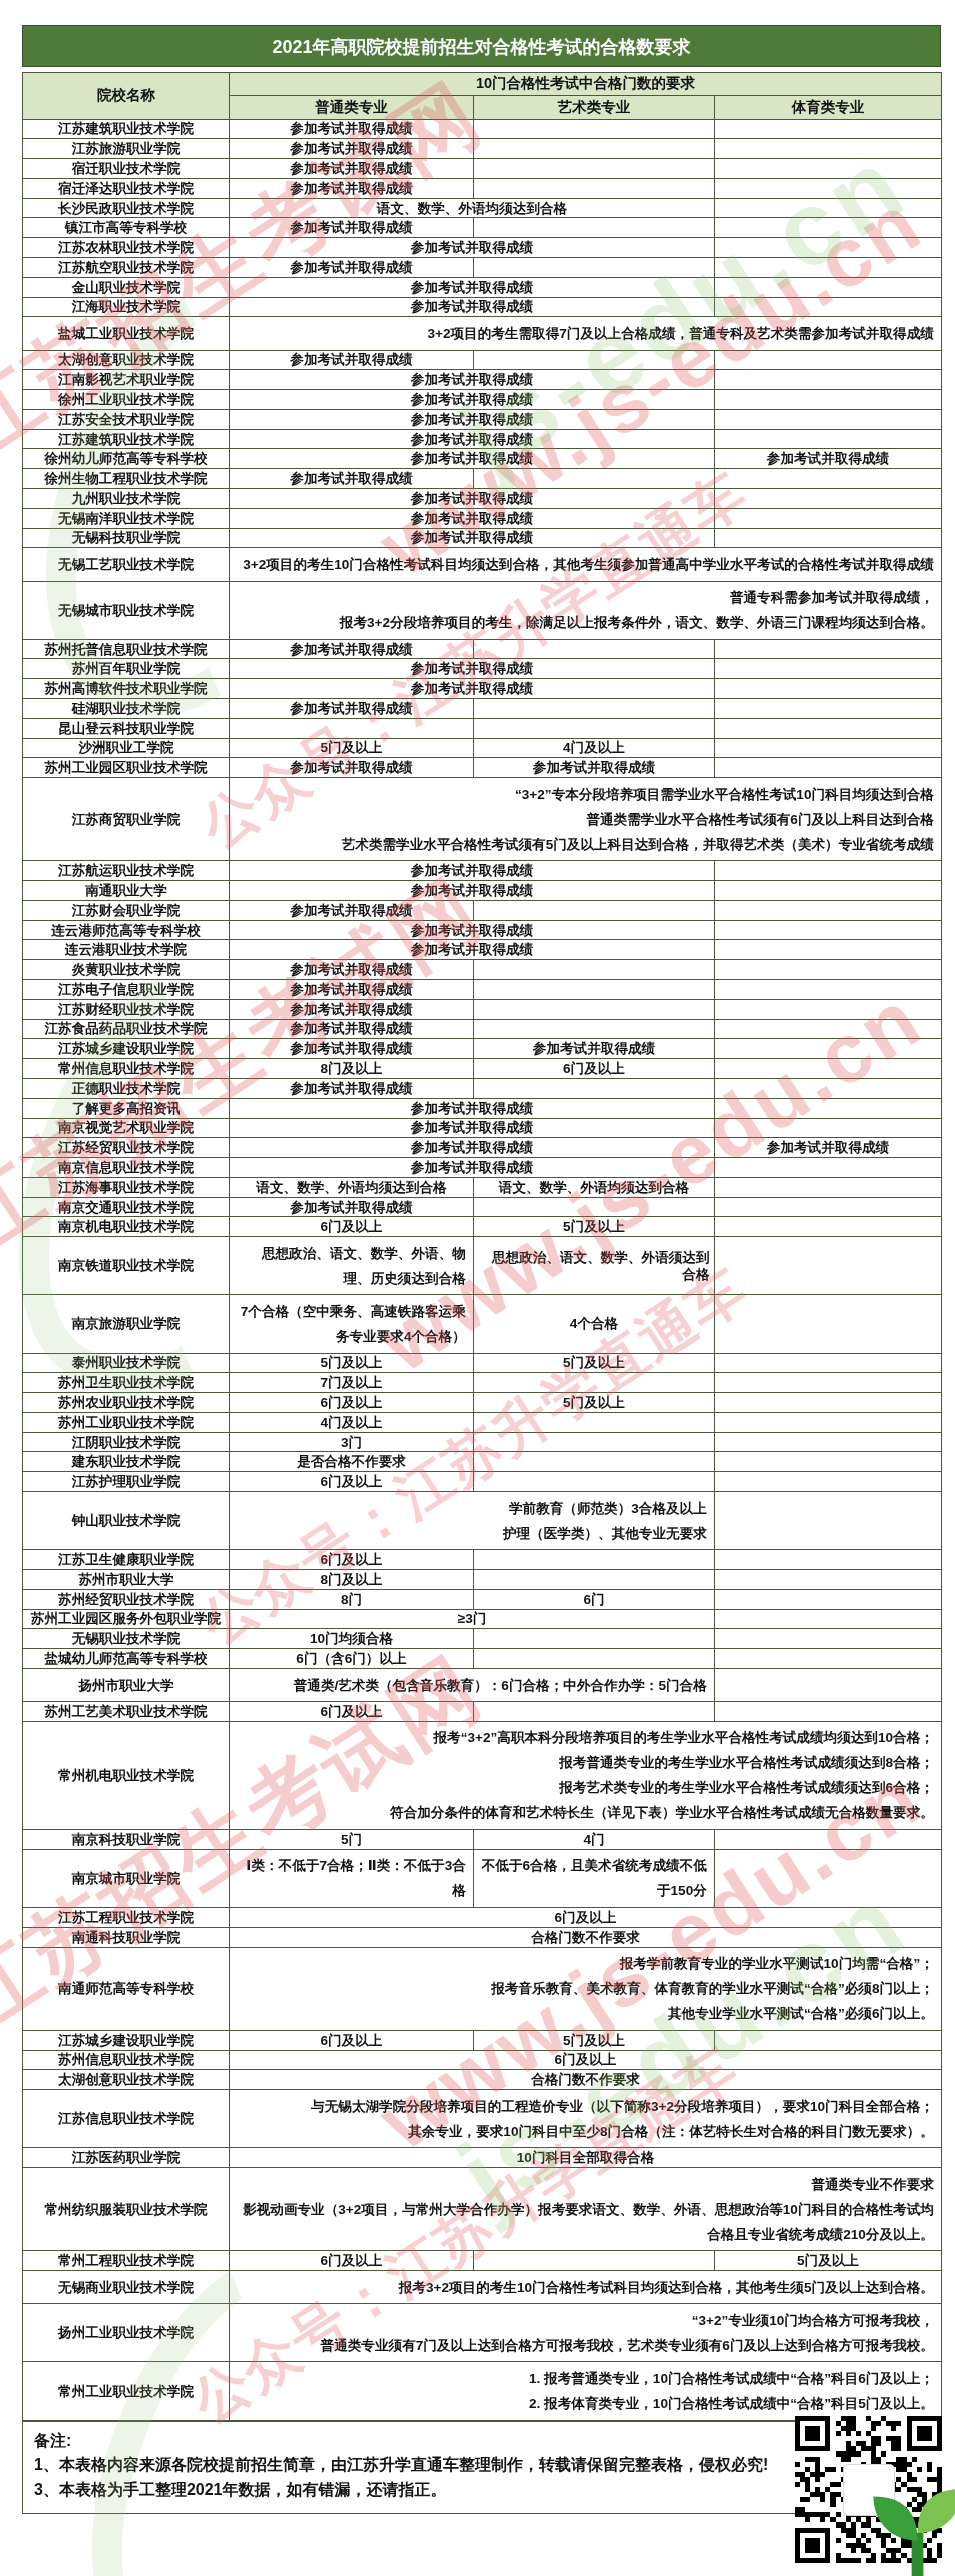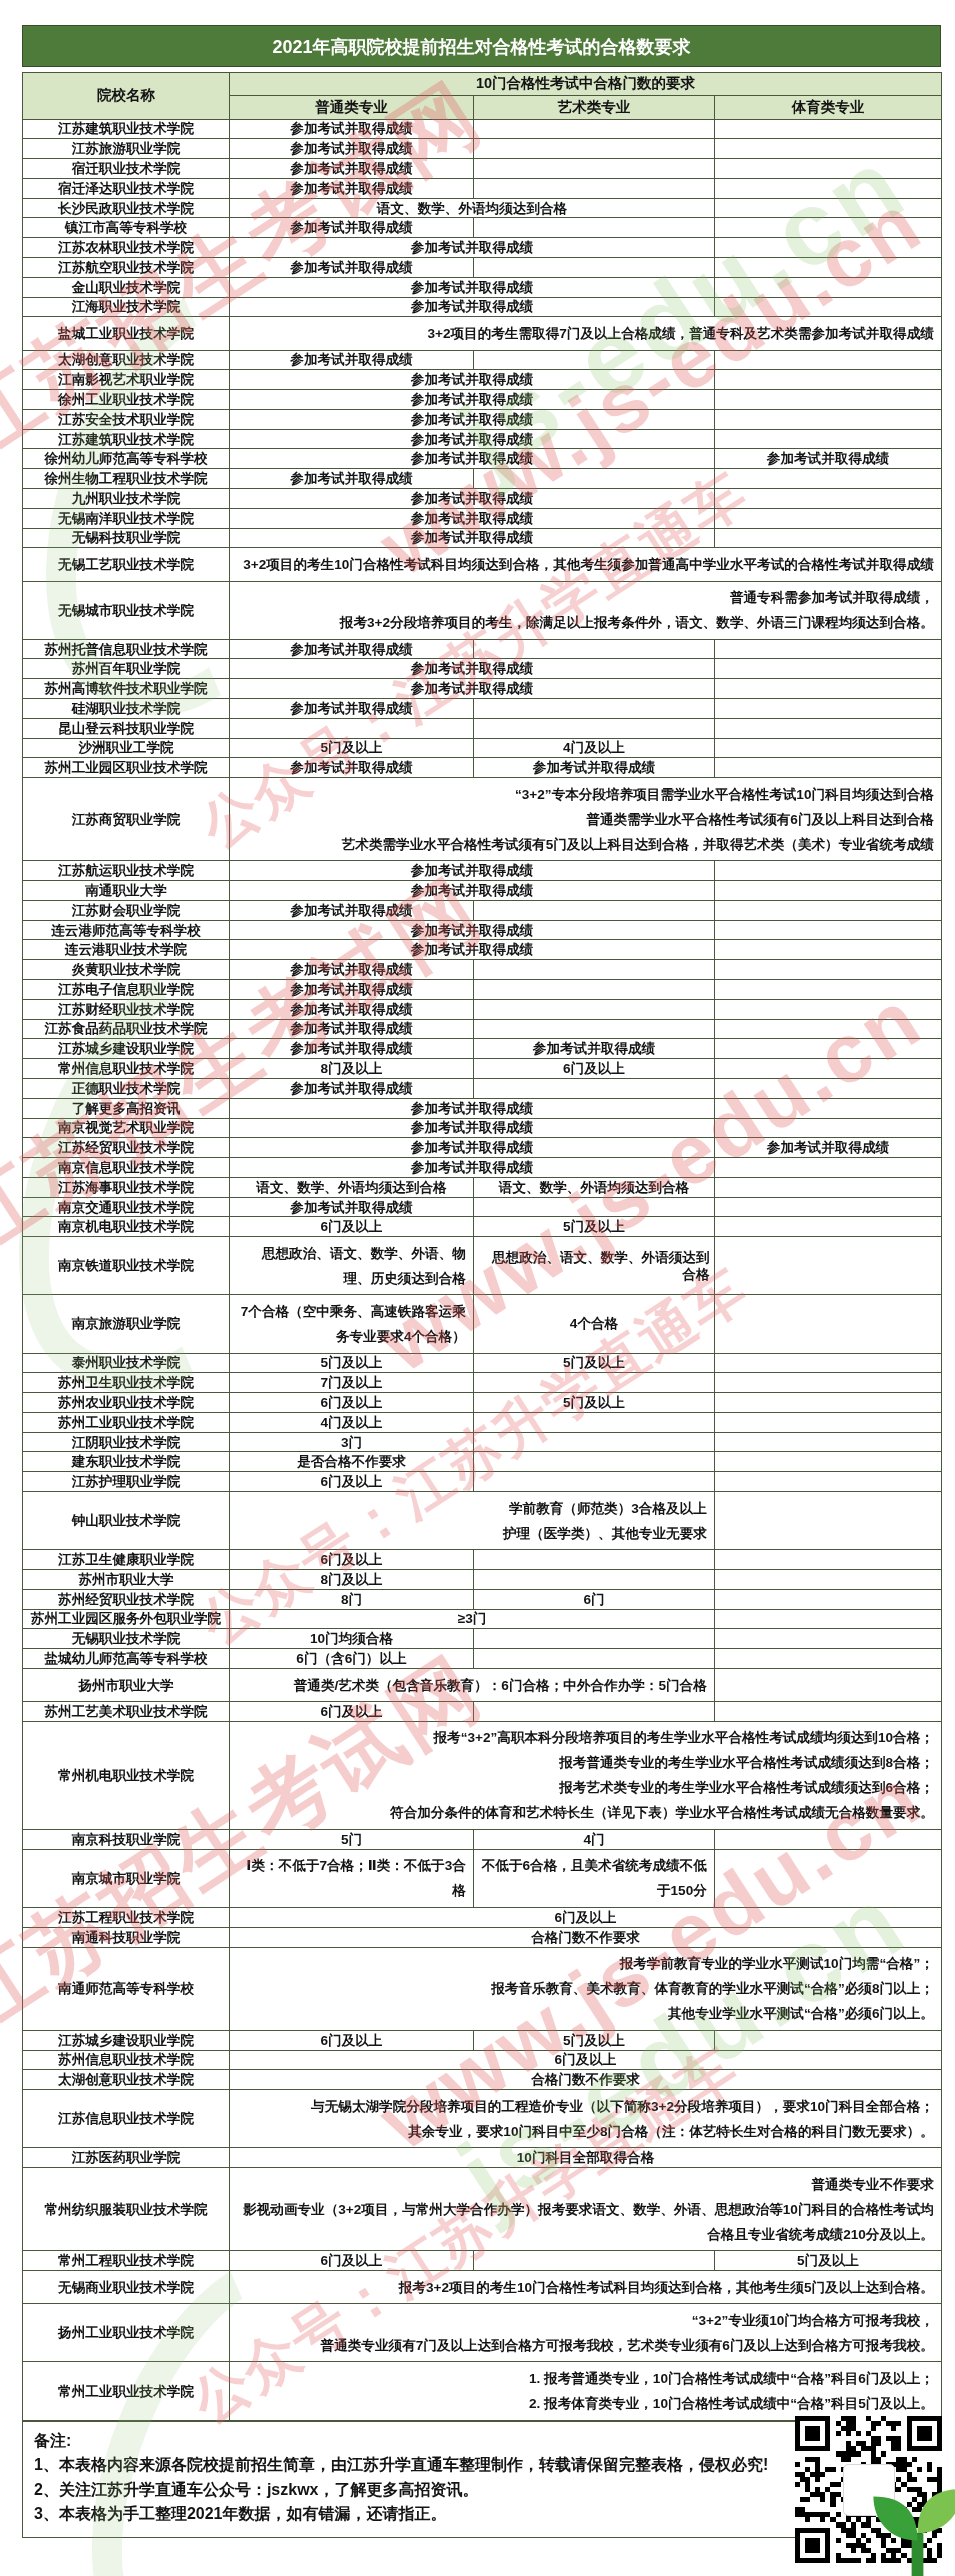--- a/index.html
+++ b/index.html
@@ -527,21 +527,20 @@
           <td>常州工业职业技术学院</td>
           <td colspan="3" class="multi left">1. 报考普通类专业，10门合格性考试成绩中“合格”科目6门及以上；
 2. 报考体育类专业，10门合格性考试成绩中“合格”科目5门及以上。</td>
         </tr>
       </tbody>
   </table>
 
   <div class="notes">
     <div>备注:</div>
     <div>1、本表格内容来源各院校提前招生简章，由江苏升学直通车整理制作，转载请保留完整表格，侵权必究!</div>
-    <div>2、关注江苏升学直通车公众号：jszkwx，了解更多高招资讯。</div>
     <div>3、本表格为手工整理2021年数据，如有错漏，还请指正。</div>
   </div>
 
   <div class="wm wm-red" style="left:-36px;top:380px;">江苏招生考试网</div>
   <div class="wm wm-red" style="left:389px;top:507px;">www.js-edu.cn</div>
   <div class="wm wm-red-sm" style="left:208px;top:796px;">公众号：江苏升学直通车</div>
   <div class="wm wm-red" style="left:-36px;top:1176px;">江苏招生考试网</div>
   <div class="wm wm-red" style="left:389px;top:1303px;">www.js-edu.cn</div>
   <div class="wm wm-red-sm" style="left:208px;top:1592px;">公众号：江苏升学直通车</div>
   <div class="wm wm-red" style="left:-36px;top:1954px;">江苏招生考试网</div>

